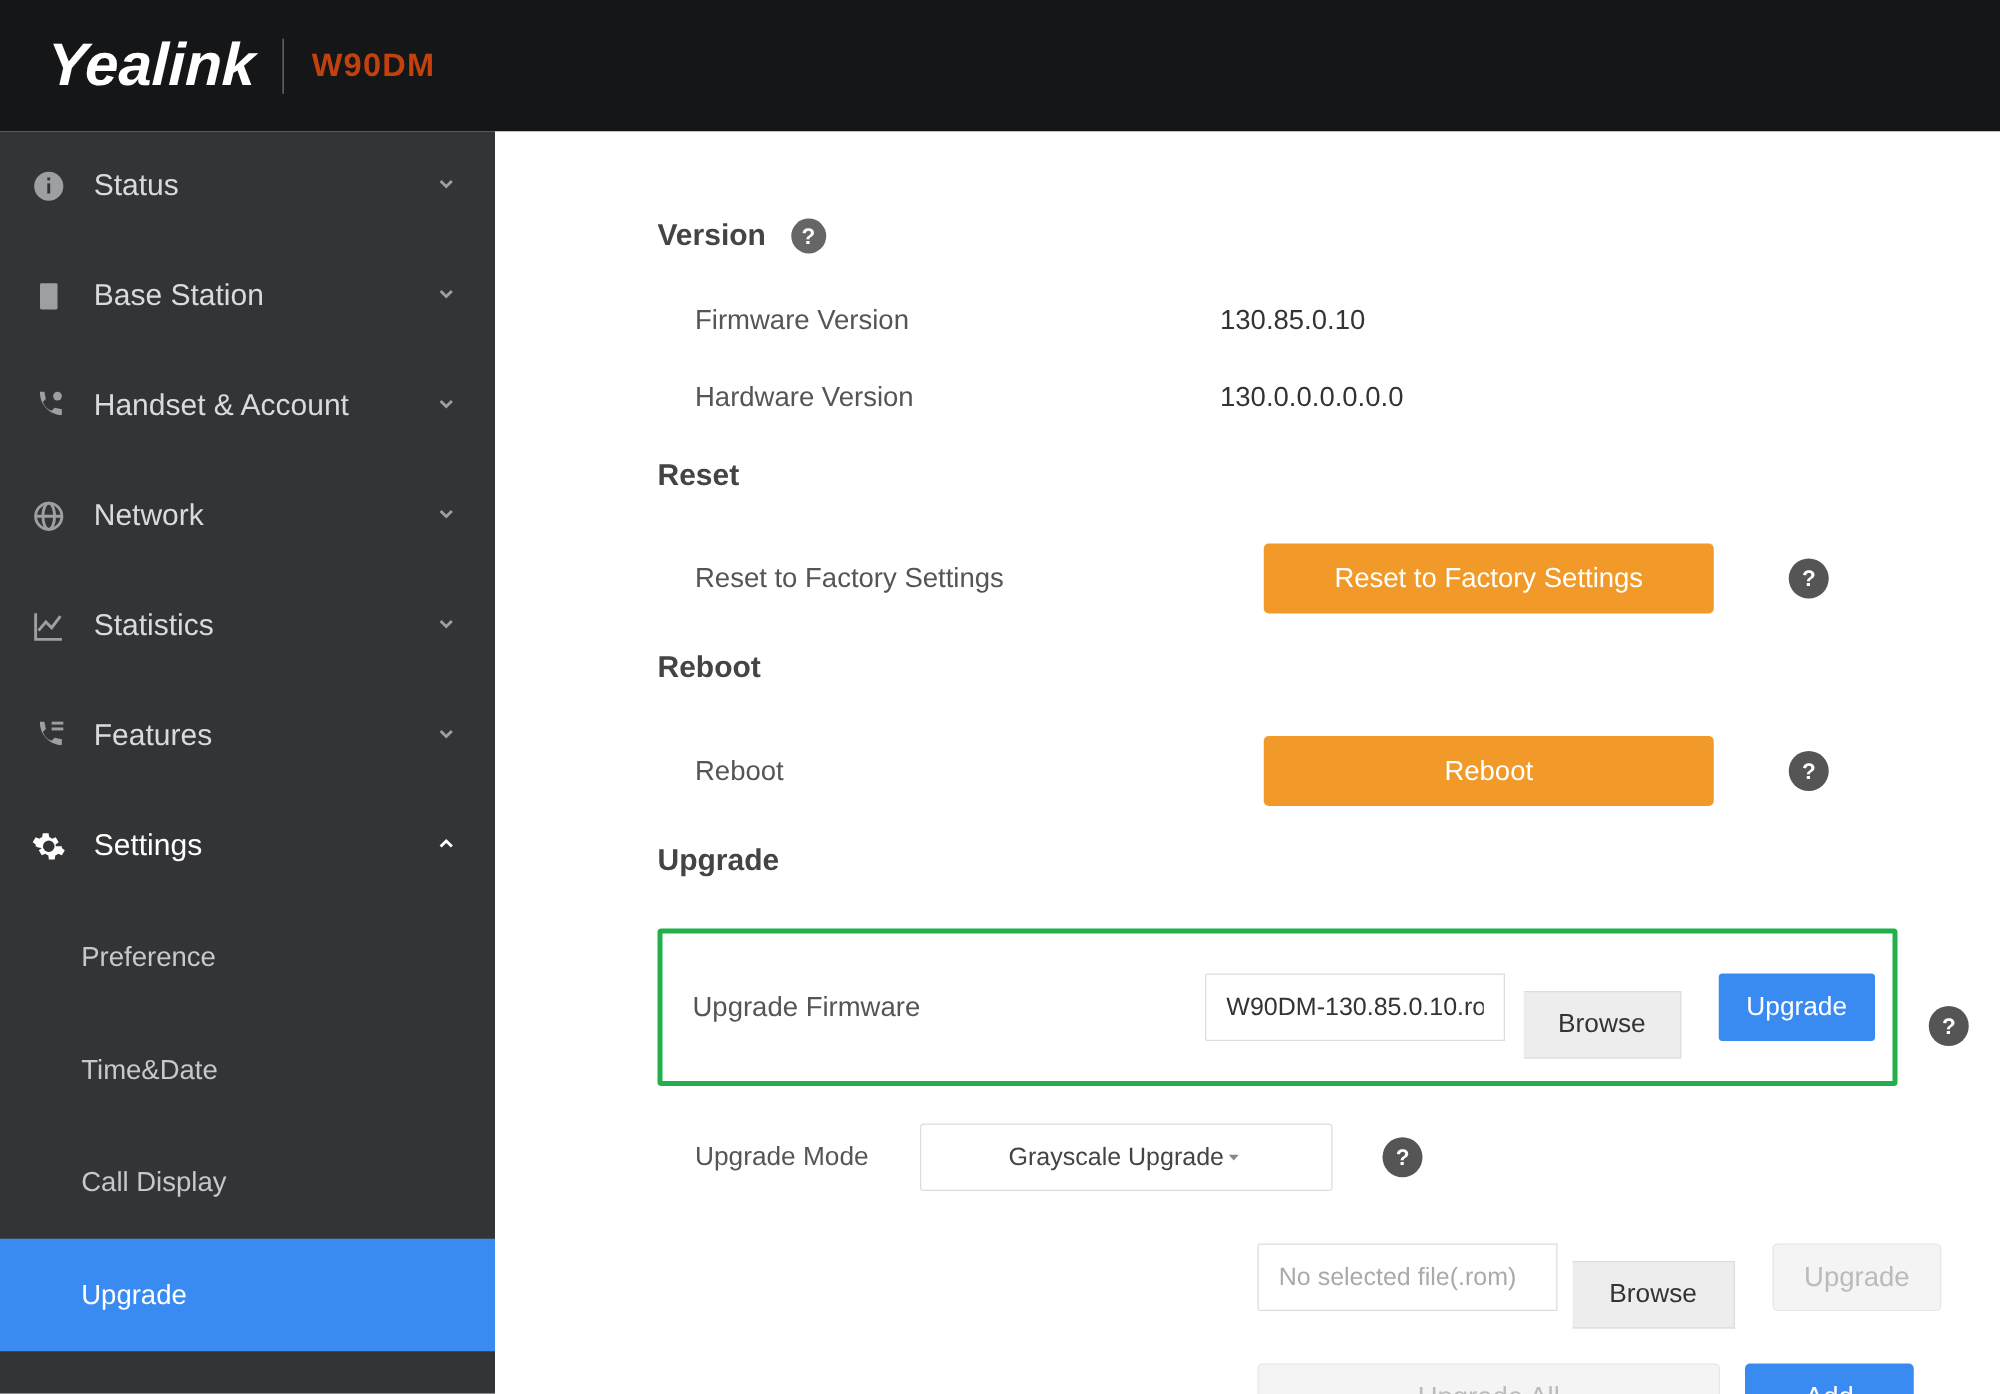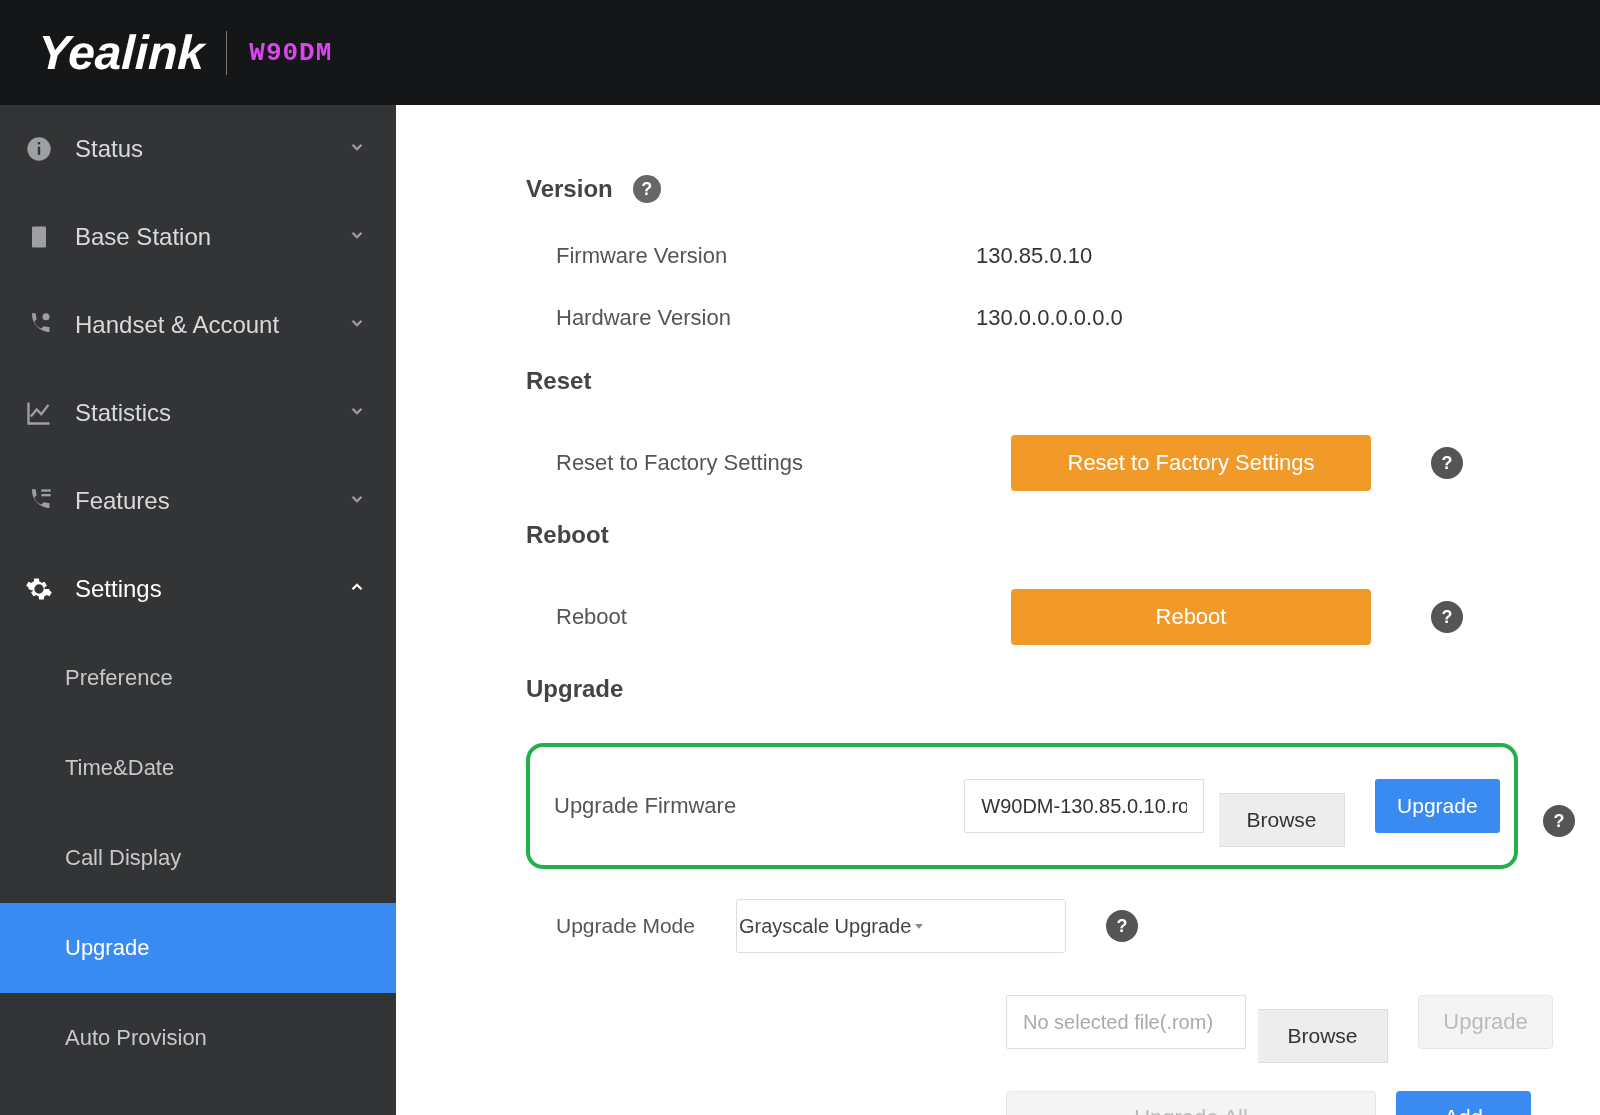--- a/index.html
+++ b/index.html
@@ -30,25 +30,24 @@
     letter-spacing: 0px;
     font-style: italic;
     transform: skewX(-2deg);
   }
   .brand-divider {
     width: 1px;
     height: 44px;
     background: #777;
   }
   .model {
-    color: #d946ef;
+    color: #c2410c;
     font-size: 26px;
     font-weight: 700;
     letter-spacing: 1px;
-    font-family: Liberation Mono, monospace;
   }
 
   
   .body-row { display: flex; height: calc(100% - 105px); }
   .sidebar {
     width: 396px;
     background: #333436;
     flex-shrink: 0;
     color: #cfd0d1;
   }
@@ -179,21 +178,21 @@
   }
   .action-label {
     width: 420px;
     font-size: 22px;
     color: #555;
   }
 
   
   .upgrade-box {
     border: 4px solid #21b04a;
-    border-radius: 17px;
+    border-radius: 3px;
     padding: 18px 14px;
     display: flex;
     align-items: center;
     gap: 15px;
     margin-bottom: 30px;
     width: 992px;
   }
   .upgrade-box .lbl {
     width: 420px;
     padding-left: 10px;
@@ -241,22 +240,22 @@
     margin-bottom: 28px;
   }
   .mode-label { width: 160px; font-size: 21px; color:#555; }
   .select {
     width: 330px;
     height: 54px;
     border: 1px solid #ddd;
     border-radius: 3px;
     display: flex;
     align-items: center;
-    justify-content: flex-start;
-    padding: 0 2px;
+    justify-content: center;
+    padding: 0 34px;
     font-size: 20px;
     color: #444;
     cursor: pointer;
   }
   .select svg { width: 16px; height: 16px; color:#888; }
 
   .inline-help { margin-left: 25px; }
   .upgrade-help-wrap { display:flex; align-items:center; }
 
 </style>
@@ -311,20 +310,35 @@
           </svg>
       </span>
       <span class="nav-label">Handset &amp; Account</span>
       <span class="nav-chevron">
         <svg viewBox="0 0 24 24" fill="none" stroke="currentColor" stroke-width="3">
             <polyline points="6 9 12 15 18 9"></polyline>
           </svg>
       </span>
     </div>
 
+    <div class="nav-item">
+      <span class="nav-icon">
+        <svg viewBox="0 0 24 24" fill="none" stroke="currentColor" stroke-width="2">
+            <circle cx="12" cy="12" r="9"></circle>
+            <ellipse cx="12" cy="12" rx="4" ry="9"></ellipse>
+            <line x1="3" y1="12" x2="21" y2="12"></line>
+          </svg>
+      </span>
+      <span class="nav-label">Network</span>
+      <span class="nav-chevron">
+        <svg viewBox="0 0 24 24" fill="none" stroke="currentColor" stroke-width="3">
+            <polyline points="6 9 12 15 18 9"></polyline>
+          </svg>
+      </span>
+    </div>
 
     <div class="nav-item">
       <span class="nav-icon">
         <svg viewBox="0 0 24 24" fill="none" stroke="currentColor" stroke-width="2">
             <polyline points="3 3 3 21 21 21"></polyline>
             <polyline points="5 15 10 9 14 13 20 5"></polyline>
           </svg>
       </span>
       <span class="nav-label">Statistics</span>
       <span class="nav-chevron">

